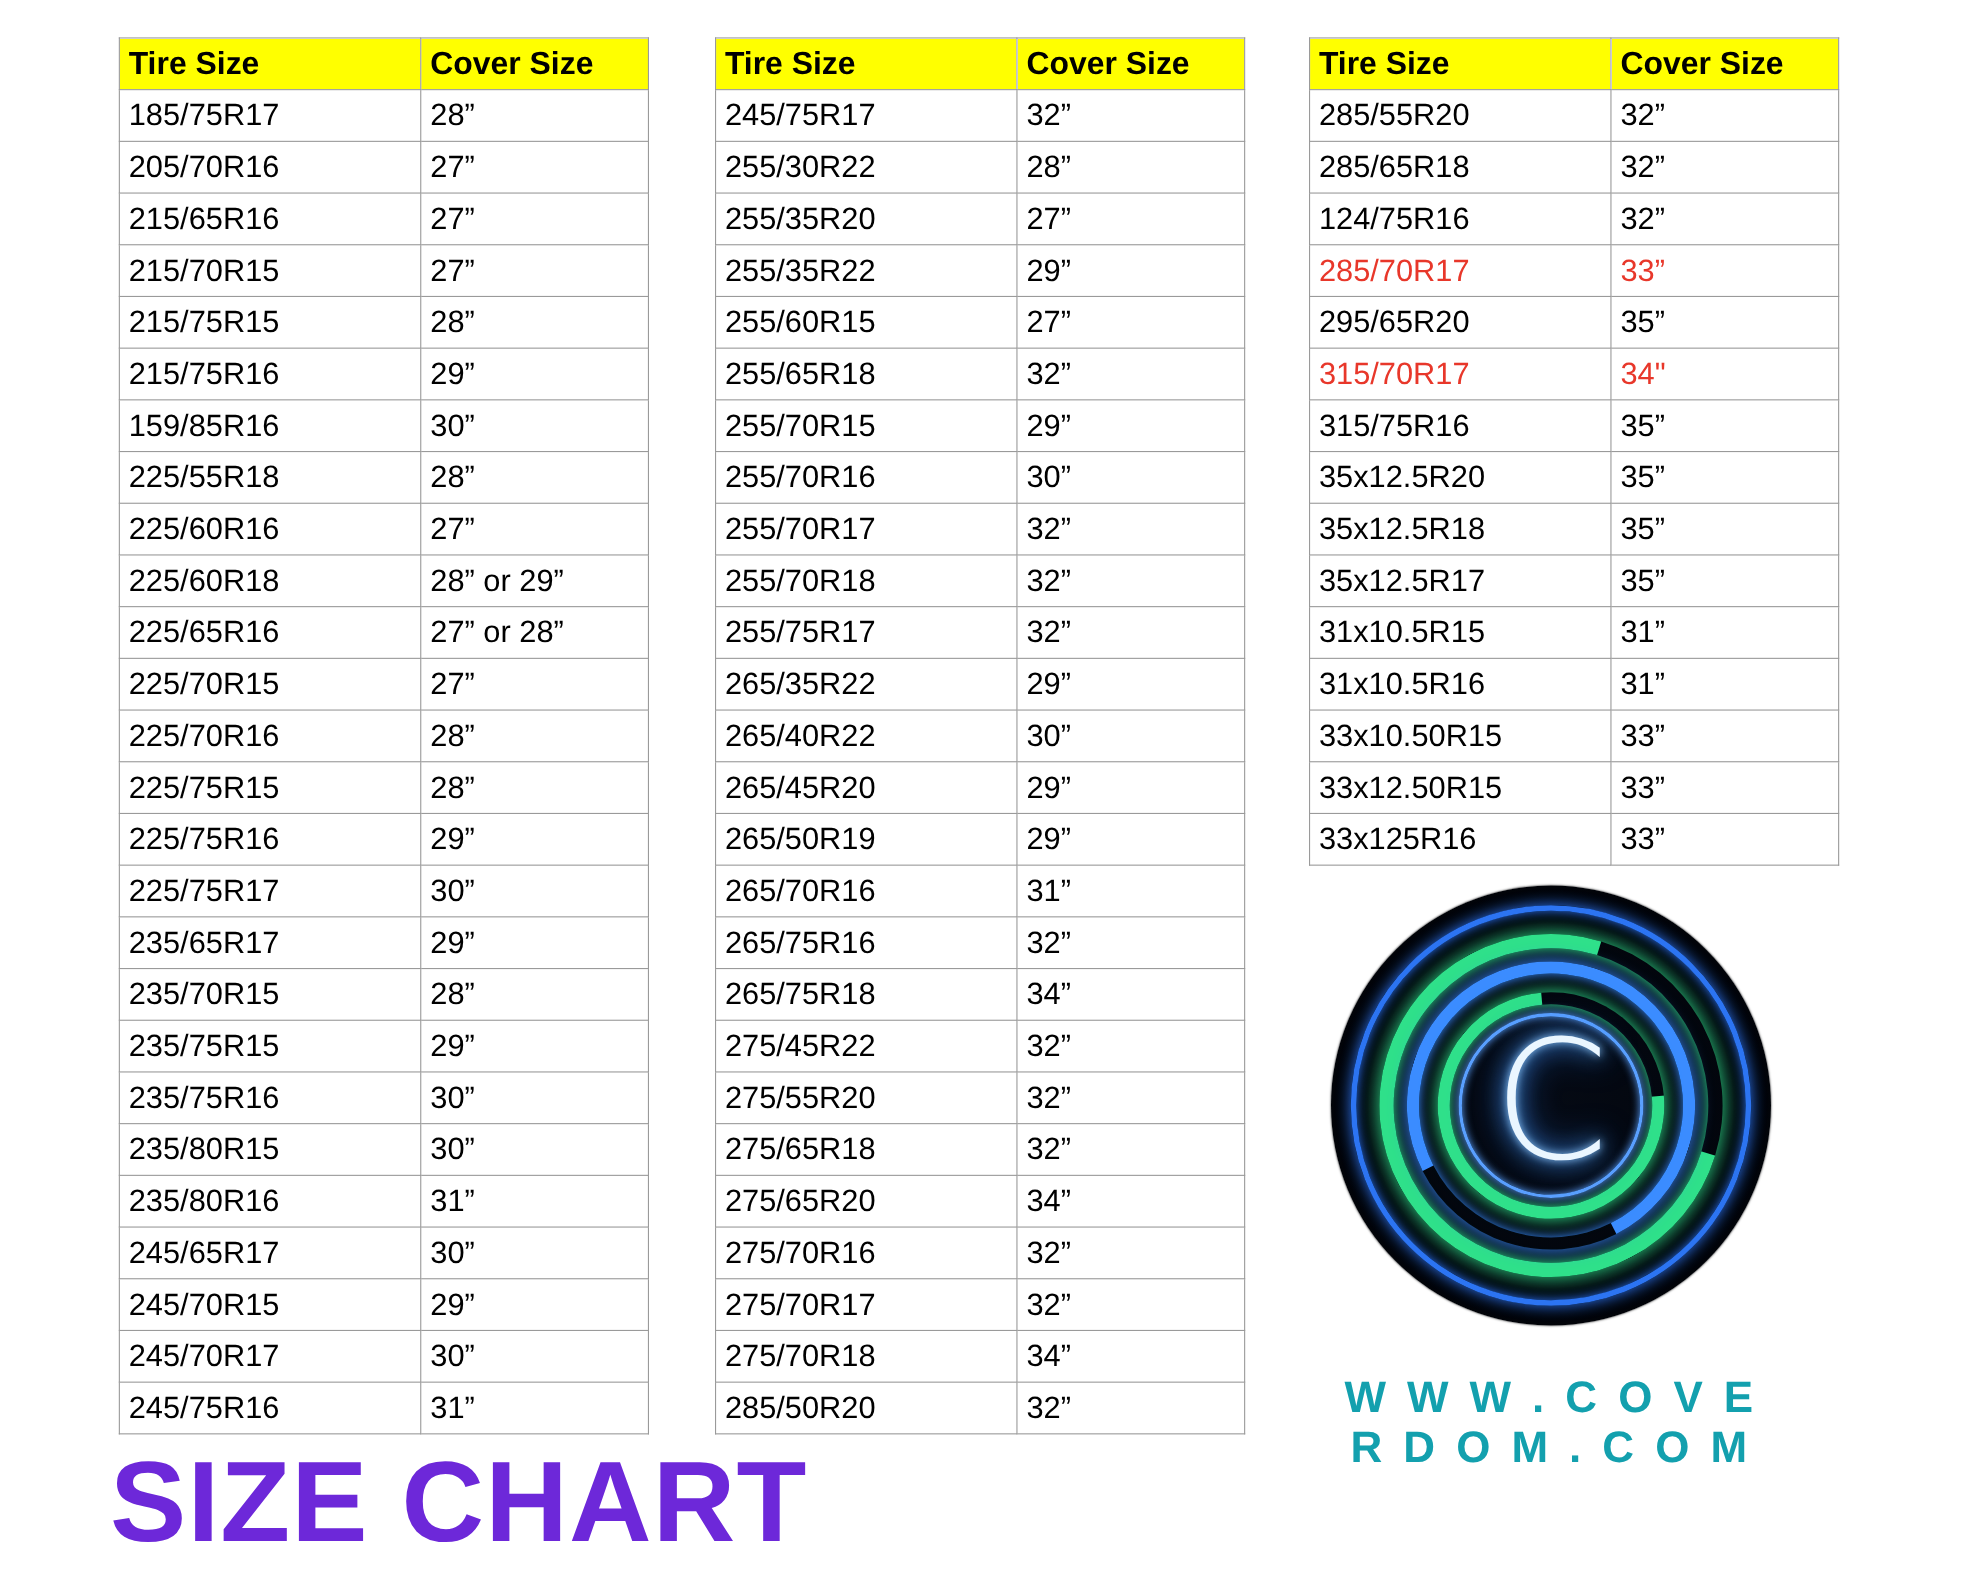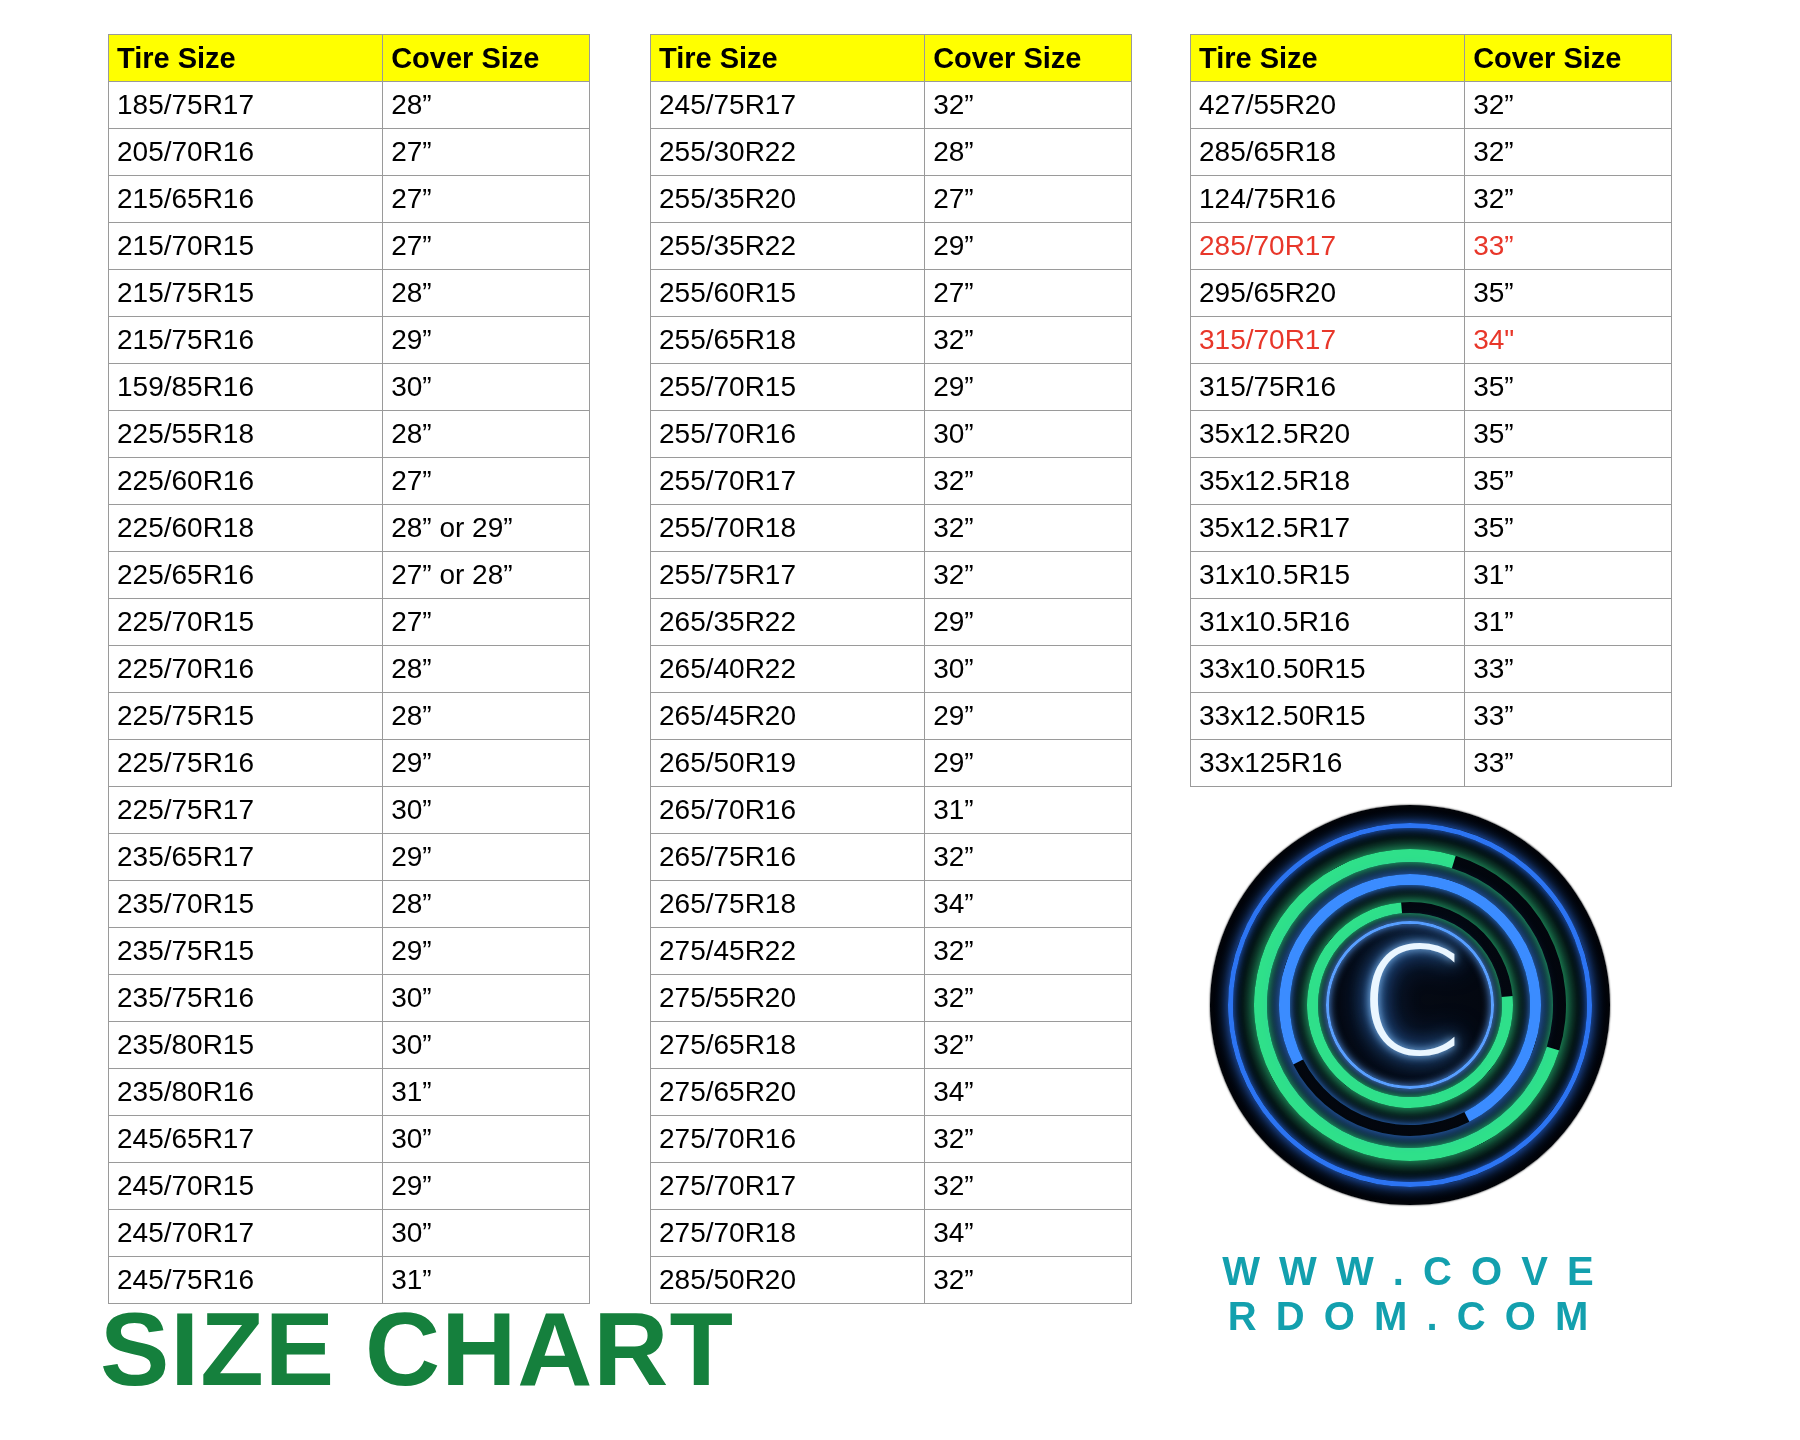--- a/index.html
+++ b/index.html
@@ -53,25 +53,25 @@
   table.size-table col.c1 { width: 57%; }
   table.size-table col.c2 { width: 43%; }
   tr.row-highlight td {
     color: #e8372a;
     font-weight: normal;
   }
 
   #size-chart-title {
     position: absolute;
     left: 100px;
-    bottom: 31px;
+    bottom: 14px;
     font-size: 104px;
     font-weight: bold;
     letter-spacing: 1px;
-    color: #15803d;
+    color: #6d28d9;
     font-family: "Liberation Sans", sans-serif;
   }
 
   
   #logo-block {
     position: absolute;
     left: 1200px;
     top: 805px;
     width: 420px;
     text-align: center;
@@ -403,21 +403,21 @@
           <col class="c2">
         </colgroup>
       <thead>
         <tr>
           <th>Tire Size</th>
           <th>Cover Size</th>
         </tr>
       </thead>
       <tbody>
           <tr>
-            <td>427/55R20</td>
+            <td>285/55R20</td>
             <td>32”</td>
           </tr>
           <tr>
             <td>285/65R18</td>
             <td>32”</td>
           </tr>
           <tr>
             <td>124/75R16</td>
             <td>32”</td>
           </tr>

